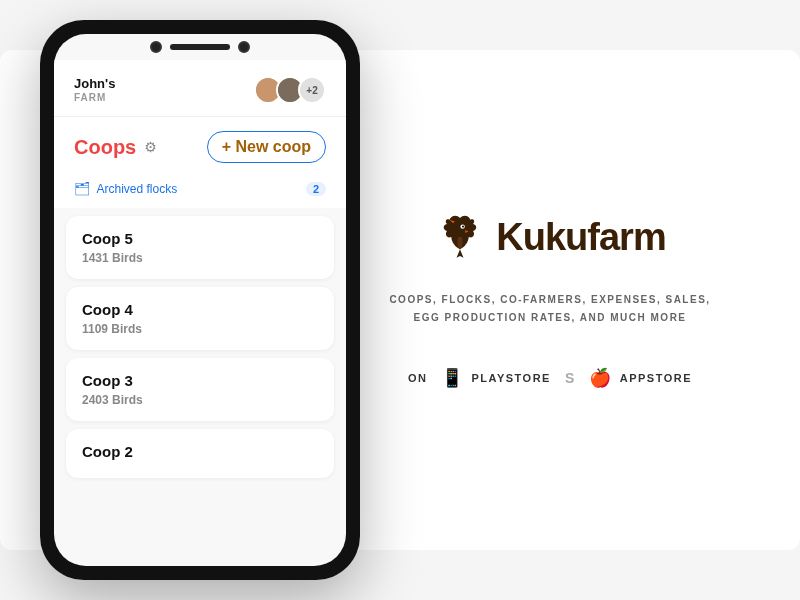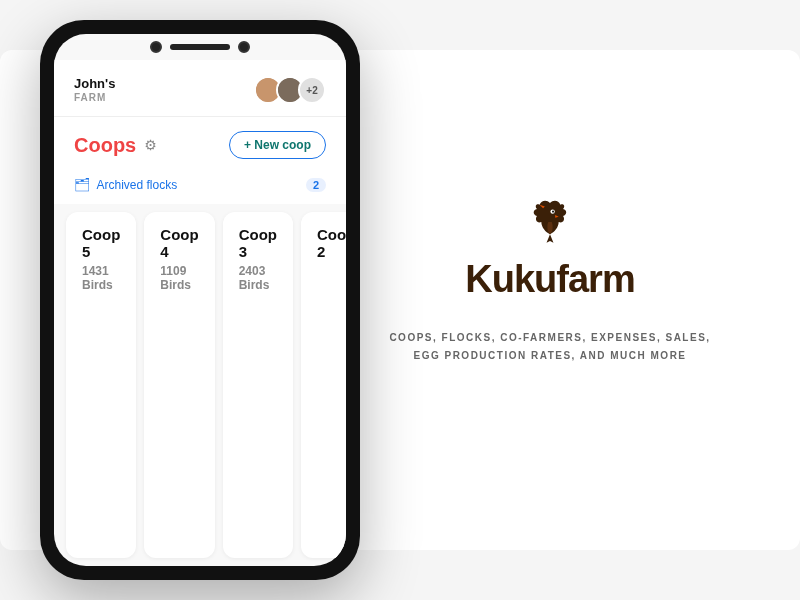--- a/index.html
+++ b/index.html
@@ -142,24 +142,24 @@
       font-weight: 700;
       color: #ef4444;
     }
     .filter-icon {
       color: #888;
       font-size: 14px;
     }
     .new-coop-btn {
       background: #fff;
       border: 1.5px solid #1a73e8;
-      color: #0f766e;
+      color: #a16207;
       border-radius: 20px;
       padding: 6px 14px;
-      font-size: 12px;
+      font-size: 16px;
       font-weight: 600;
       cursor: pointer;
       display: flex;
       align-items: center;
       gap: 4px;
     }
 
     .archived-bar {
       background: #fff;
       padding: 8px 20px 12px;
@@ -186,21 +186,21 @@
       padding: 1px 7px;
       font-size: 11px;
       font-weight: 700;
     }
 
     .coop-list {
       flex: 1;
       overflow-y: auto;
       padding: 8px 12px;
       display: flex;
-      flex-direction: row;
+      flex-direction: column;
       gap: 8px;
     }
     .coop-card {
       background: #fff;
       border-radius: 12px;
       padding: 14px 16px;
       cursor: pointer;
       box-shadow: 0 1px 4px rgba(0,0,0,0.06);
     }
     .coop-name {
@@ -223,21 +223,20 @@
       align-items: center;
       justify-content: center;
       padding: 0 20px;
       text-align: center;
     }
     .logo-row {
       display: flex;
       align-items: center;
       gap: 10px;
       margin-bottom: 28px;
-      flex-direction: column;
     }
     .logo-icon {
       width: 52px;
       height: 52px;
     }
     .logo-text {
       font-size: 38px;
       font-weight: 800;
       color: #3b2008;
       letter-spacing: -1px;
@@ -381,15 +380,27 @@
         <circle cx="33.5" cy="18" r="1.2" fill="#111"></circle>
         <path d="M36 22 L40 24 L36 25 Z" fill="#e05000"></path>
         <path d="M22 14 L18 10 L24 12 Z" fill="#e05000"></path>
         <path d="M30 44 L26 54 L30 52 L34 54 Z" fill="#3b2008"></path>
       </svg>
       <span class="logo-text">Kukufarm</span>
     </div>
     <div class="features-text">
       COOPS, FLOCKS, CO-FARMERS, EXPENSES, SALES,<br>EGG PRODUCTION RATES, AND MUCH MORE
     </div>
+    <div class="store-row">
+      <span>ON</span>
+      <div class="store-item">
+        <span class="store-icon">📱</span>
+        <span>Playstore</span>
+      </div>
+      <span class="store-divider">S</span>
+      <div class="store-item">
+        <span class="store-icon">🍎</span>
+        <span>Appstore</span>
+      </div>
+    </div>
   </div>
 
 </div>
 
 </body></html>

